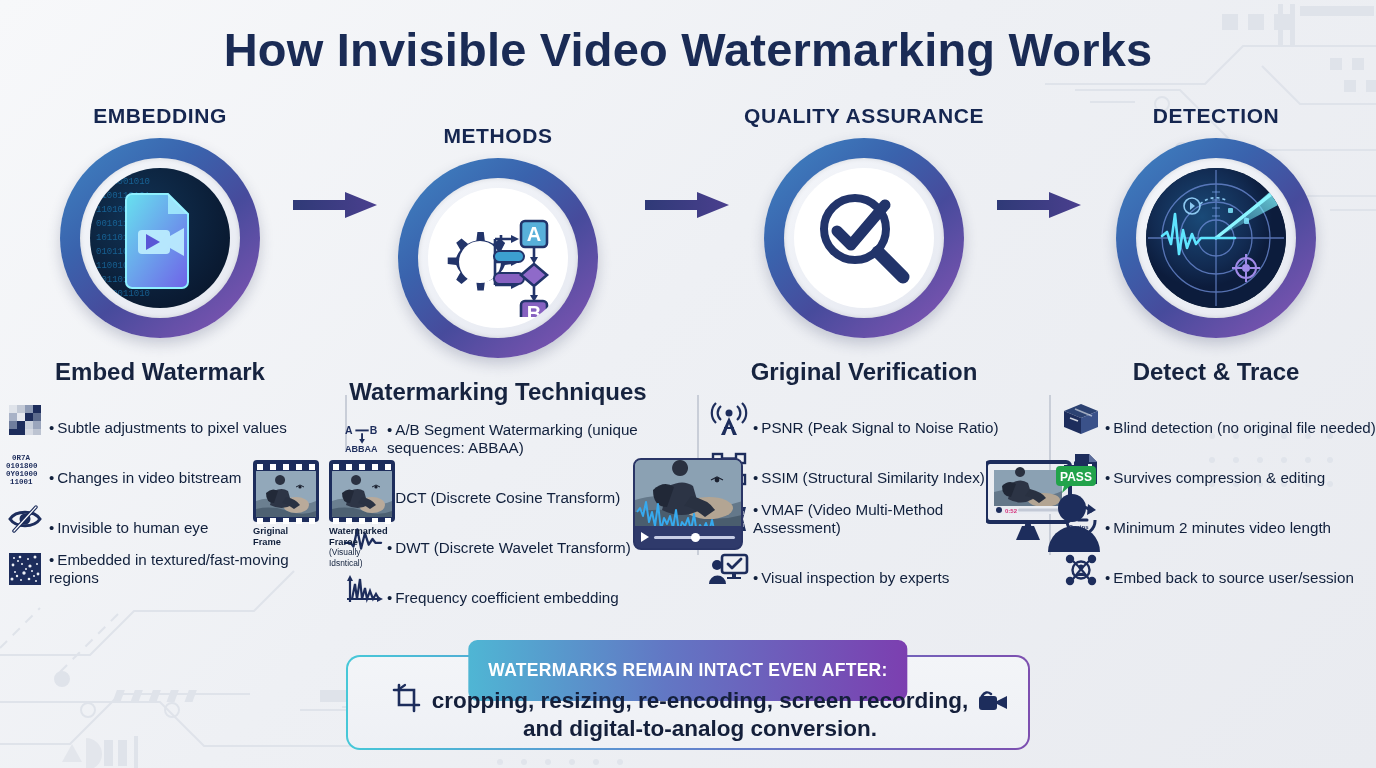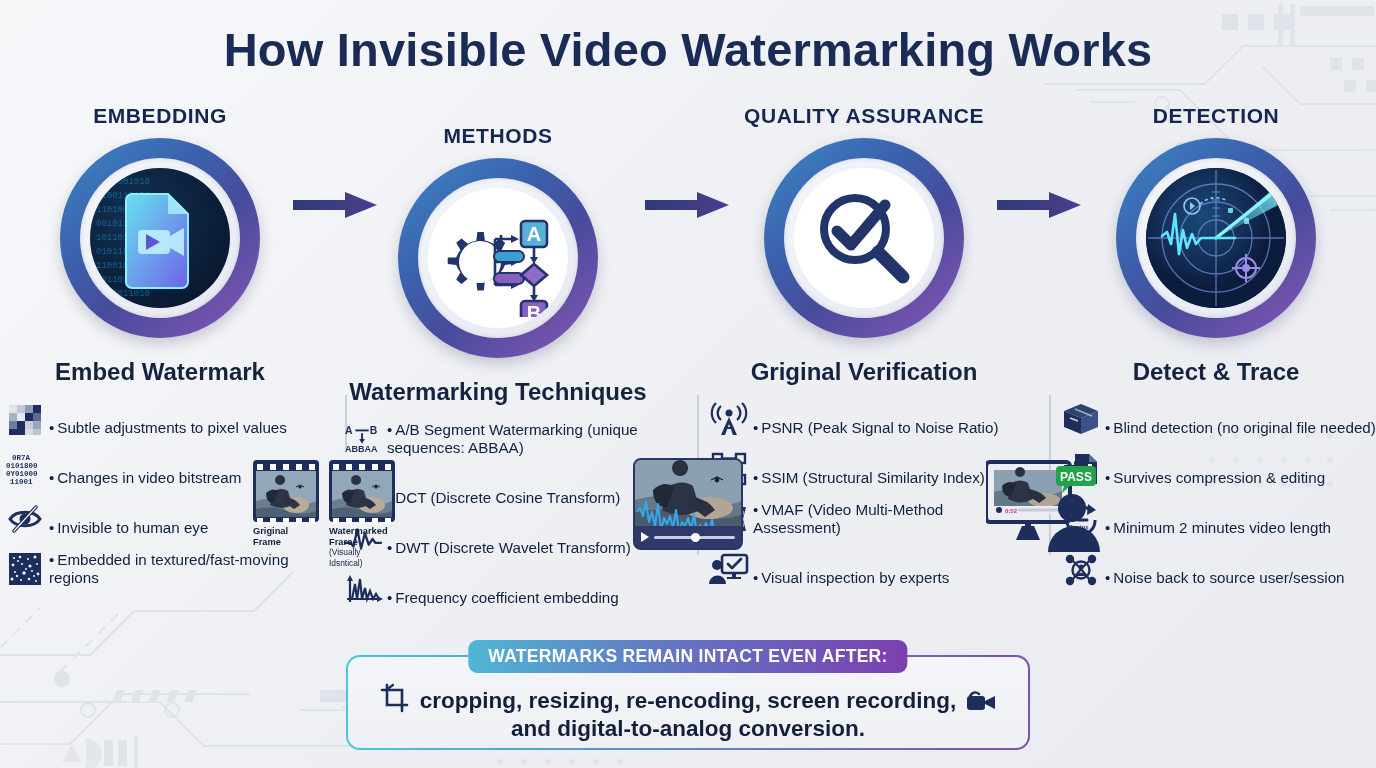--- a/index.html
+++ b/index.html
@@ -104,24 +104,24 @@
     border:2px solid transparent;
     background-image:linear-gradient(#f3f5f8,#eef0f5),
       linear-gradient(90deg,#46c8d8 0%,#5f8ad0 45%,#7d4fb0 100%);
     background-origin:border-box;background-clip:padding-box,border-box;
     box-sizing:border-box;
   }
   .banner-pill{
     position:absolute;left:50%;top:-17px;transform:translateX(-50%);
     background:linear-gradient(90deg,#4fb6d4 0%,#6277c4 45%,#7c3fb0 100%);
     color:#fff;font-size:17.5px;font-weight:bold;letter-spacing:.3px;
-    padding:6px 20px;border-radius:9px;white-space:nowrap;
+    padding:20px 20px;border-radius:9px;white-space:nowrap;
   }
   .banner-text{
-    position:absolute;left:0;top:26px;width:100%;text-align:center;
+    position:absolute;left:12px;top:26px;width:100%;text-align:center;
     font-size:22.5px;font-weight:bold;line-height:1.26;color:#141f3a;
   }
   .banner-text .ic{vertical-align:-5px;margin:0 4px;}
 </style>
 </head>
 <body>
 
 <svg class="circuit-bg" width="1376" height="768" viewBox="0 0 1376 768">
   <g stroke="#dfe3ea" stroke-width="2" fill="none">
     <path d="M1376 46 H1243 L1205 84 H1045"></path>
@@ -673,21 +673,21 @@
             <circle cx="8" cy="7" r="4.2"></circle>
                 <circle cx="30" cy="7" r="4.2"></circle>
                 <circle cx="8" cy="29" r="4.2"></circle>
                 <circle cx="30" cy="29" r="4.2"></circle>
           </g>
           <circle cx="19" cy="18" r="8.5" fill="none" stroke="#1d2d5c" stroke-width="2.4"></circle>
           <circle cx="19" cy="15" r="2.6" fill="#1d2d5c"></circle>
           <path d="M14 24 a5.5 5.5 0 0 1 10 0 z" fill="#1d2d5c"></path>
         </svg>
           </div>
-        <div class="btext"><span class="dot">•</span><b>Noise back to source user/session</b></div>
+        <div class="btext"><span class="dot">•</span><b>Embed back to source user/session</b></div>
       </div>
 
     </div>
   </div>
 
   <div class="film-cluster">
     <div class="film">
       <div class="strip">
         <div class="perf">
             <i></i>

